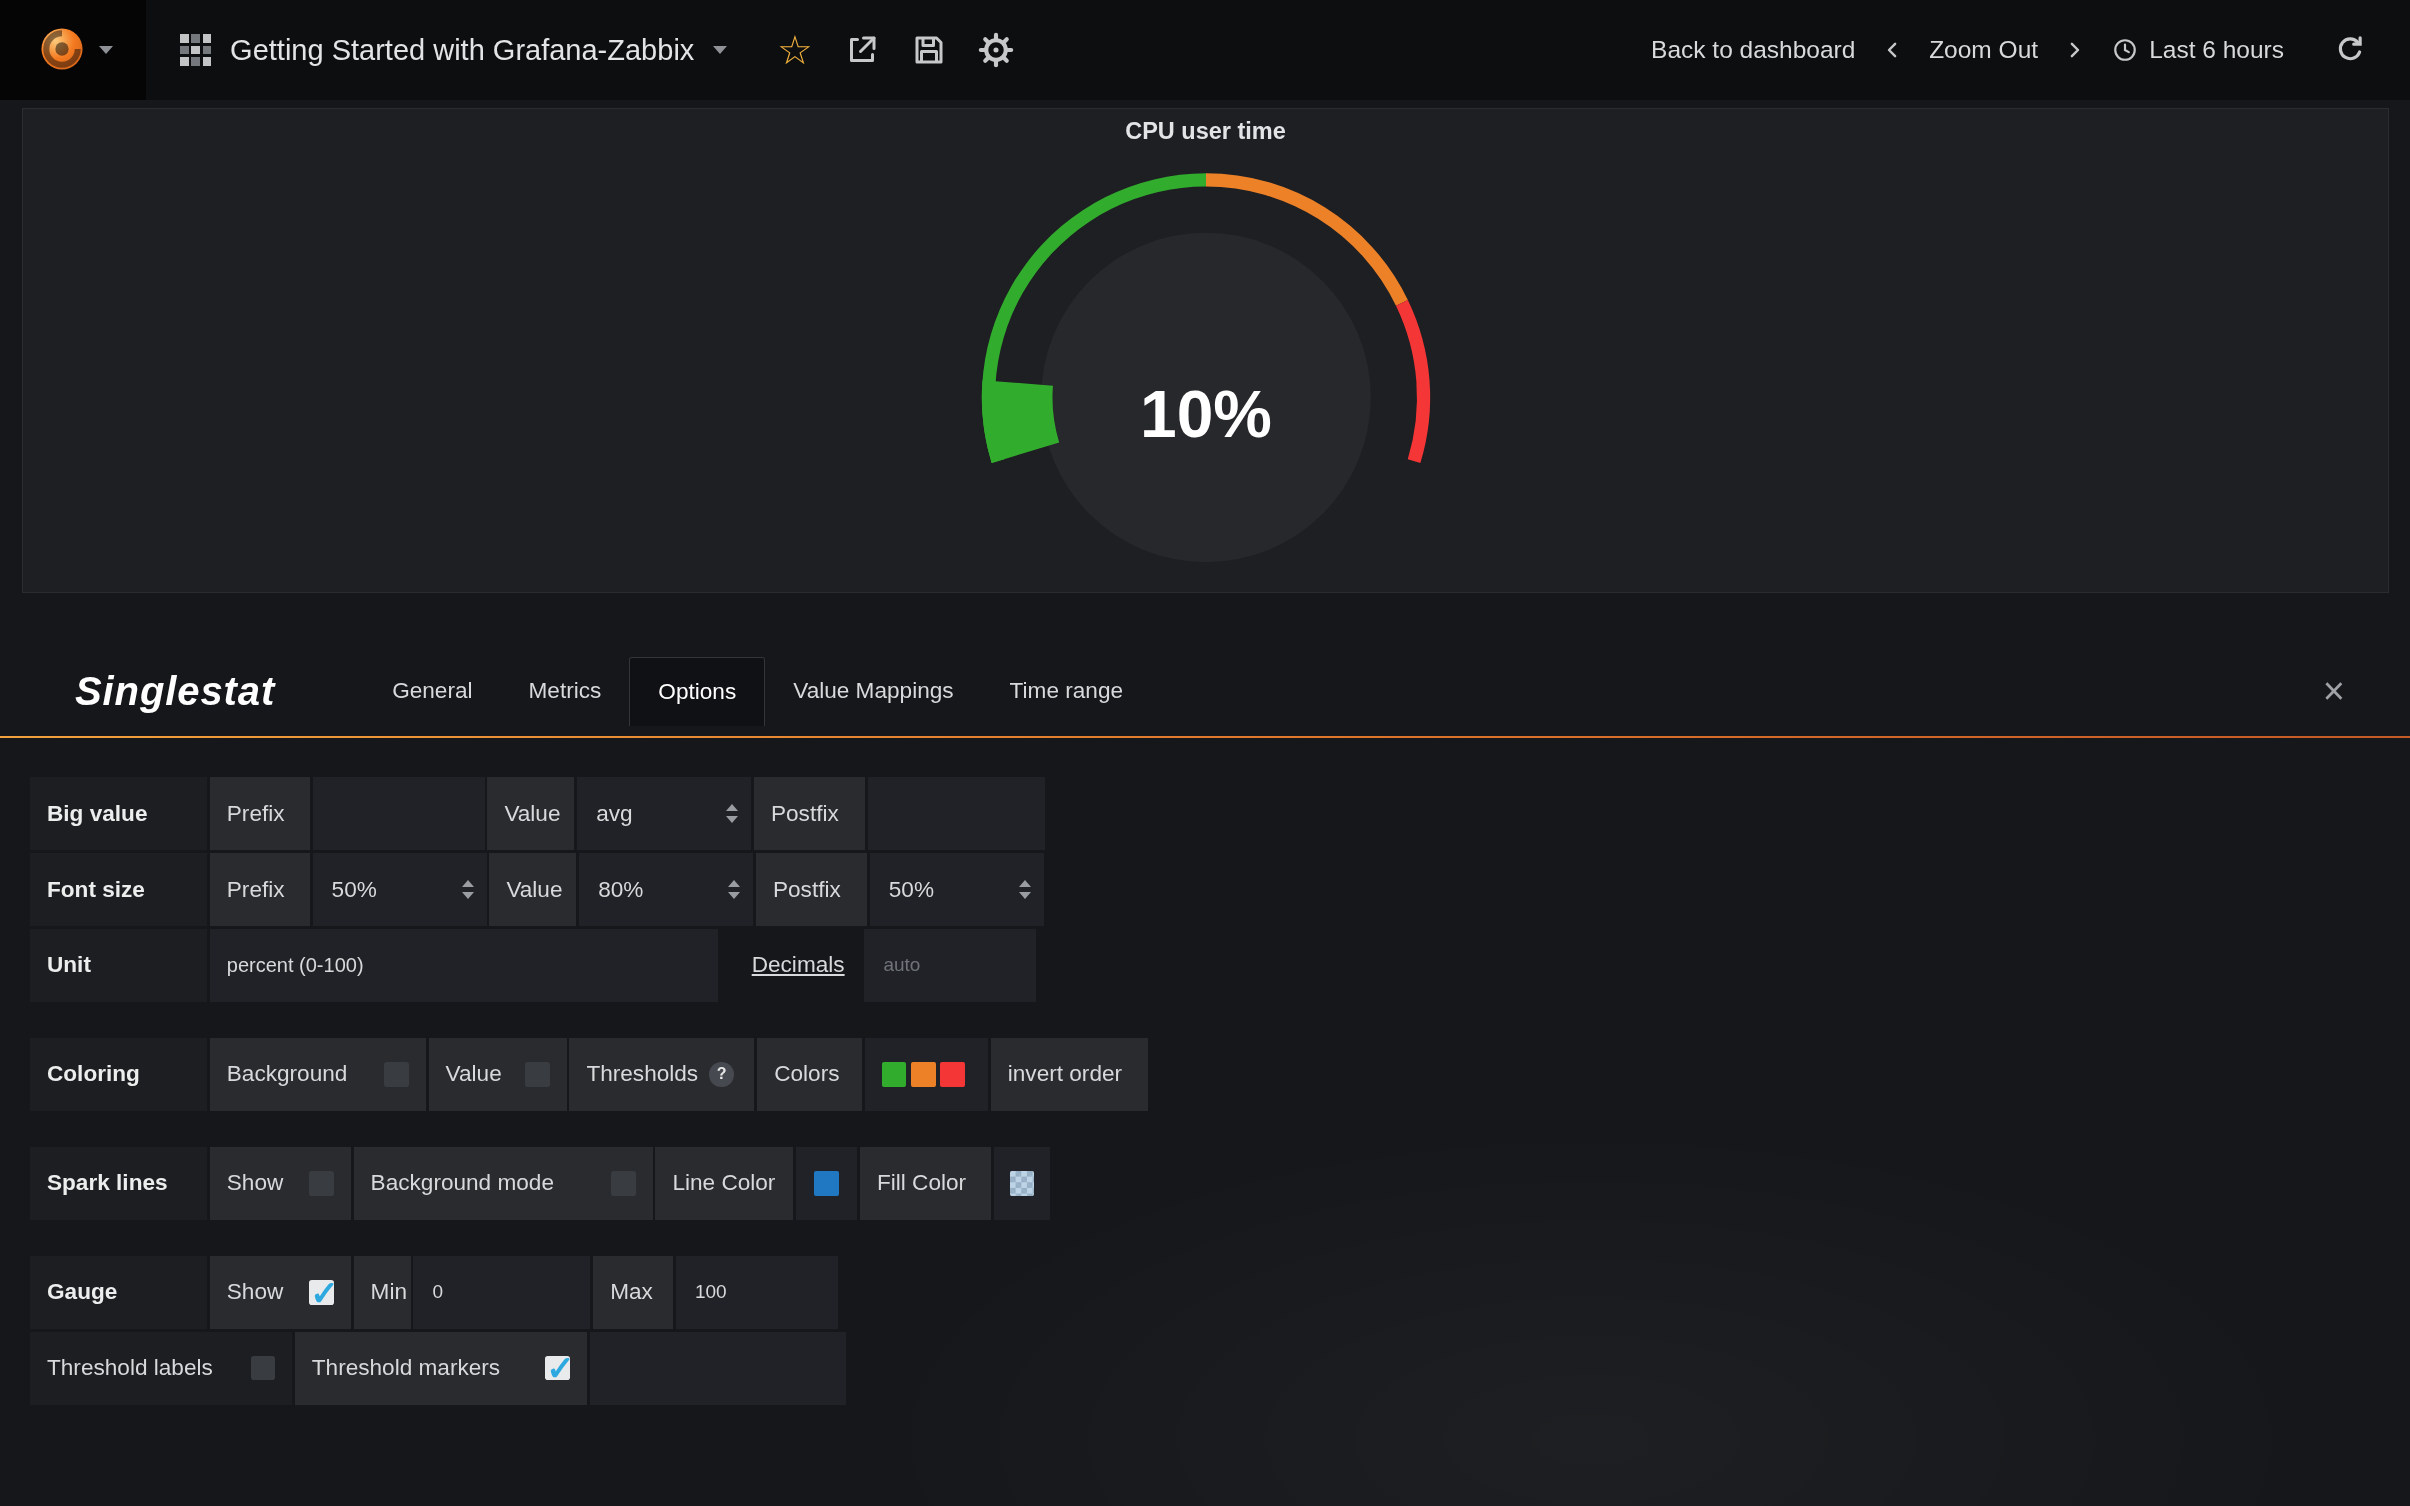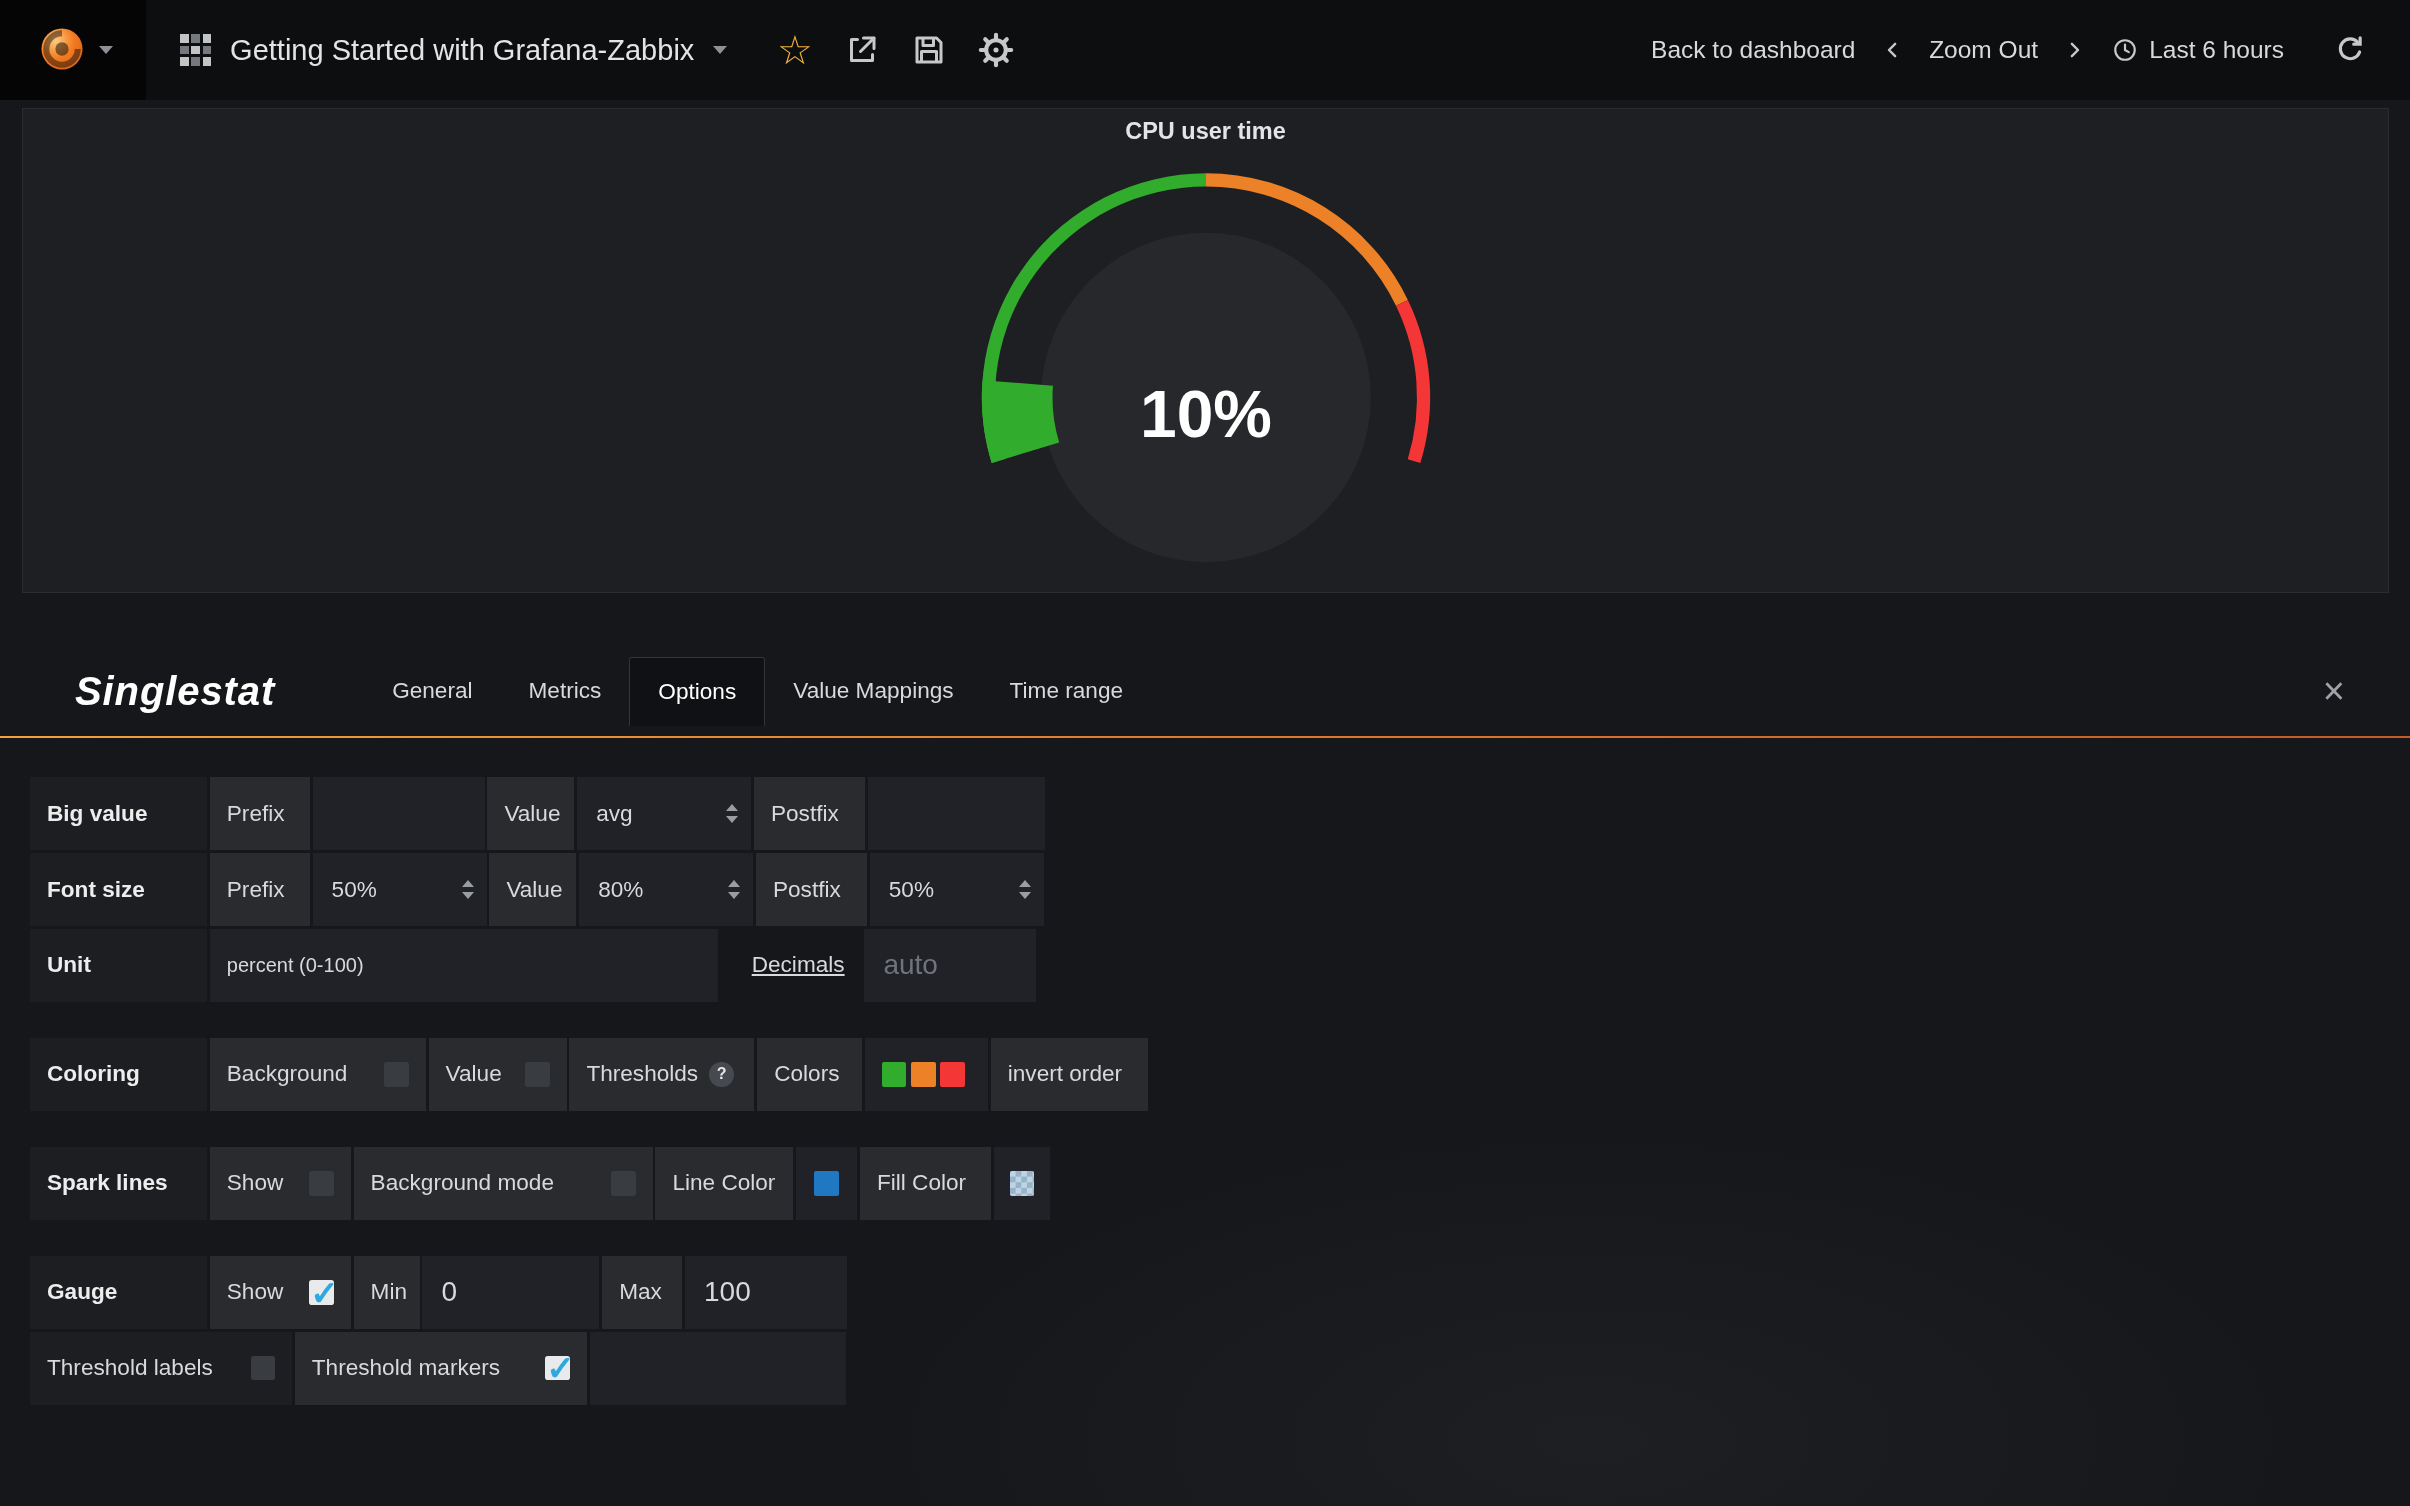--- a/index.html
+++ b/index.html
@@ -43,21 +43,21 @@
   .tab-line { height:2.8px; background:linear-gradient(90deg,#f2a13c,#e0762b 55%,#c45a25); }
 
   .content { padding:39px 0 0 30px; }
   .row { display:flex; margin-bottom:2.8px; }
   .row.gap { margin-top:36px; }
   .cell { height:73px; display:flex; align-items:center; padding:0 17px; font-size:22.6px; background:#292b2f; margin-right:2.8px; flex:none; }
   .cell.lead { width:177px; background:#1c1e21; font-weight:bold; color:#eceded; padding:0 17px; }
   .cell.dark { background:#202227; }
   .cell.right { justify-content:flex-end; }
   .cell.input-cell { background:#202227; padding:0; }
-  input.gf { height:73px; width:100%; background:#202227; border:none; outline:none; color:#d8d9da; font-size:28px; font-family:inherit; padding:0 19px; }
+  input.gf { height:73px; width:100%; background:#202227; border:none; outline:none; color:#d8d9da; font-size:19px; font-family:inherit; padding:0 19px; }
   input.gf::placeholder { color:#70747a; }
   .select { background:#202227; display:flex; align-items:center; justify-content:space-between; padding:0 13px 0 19px; }
   .spin { display:flex; flex-direction:column; gap:4.7px; margin-left:11.3px; }
   .spin i { width:0; height:0; border-left:6.6px solid transparent; border-right:6.6px solid transparent; }
   .spin .up { border-bottom:7.5px solid #9a9da2; }
   .spin .dn { border-top:7.5px solid #9a9da2; }
   .check { width:24.5px; height:24.5px; border-radius:2.8px; background:#393c41; margin-left:15px; position:relative; flex:none; }
   .check.checked { background:#e8eaec; }
   .check.checked::after { content:"\2713"; position:absolute; left:0.9px; top:-7.5px; color:#2ea9e0; font-size:34px; font-weight:bold; }
   .swatch { width:24.5px; height:24.5px; border-radius:1.9px; flex:none; }
@@ -304,21 +304,21 @@
           </span>
       </div>
     </div>
 
     <div class="row gap">
       <div class="cell lead" data-interactable="false">Gauge</div>
       <div class="cell" style="width:141px" data-interactable="true">
         <span data-interactable="false">Show</span>
         <span class="check checked" data-interactable="true"></span>
       </div>
-      <div class="cell" style="width:66px" data-interactable="false">Min</div>
+      <div class="cell" style="width:57px" data-interactable="false">Min</div>
       <div class="cell input-cell" style="width:177px" data-interactable="false">
         <input class="gf" data-interactable="true" value="0" style="">
       </div>
       <div class="cell" style="width:80px" data-interactable="false">Max</div>
       <div class="cell input-cell" style="width:162px" data-interactable="false">
         <input class="gf" data-interactable="true" value="100" style="">
       </div>
     </div>
 
     <div class="row">

